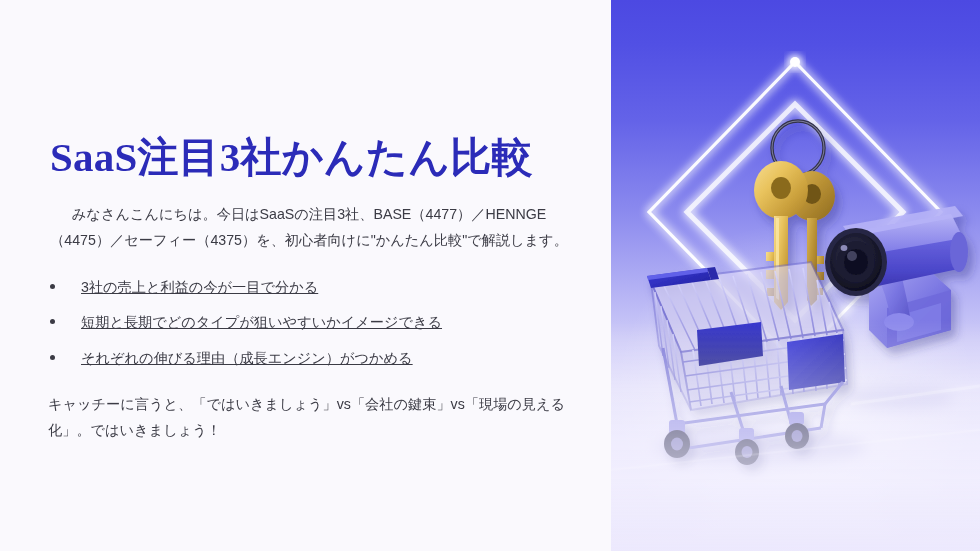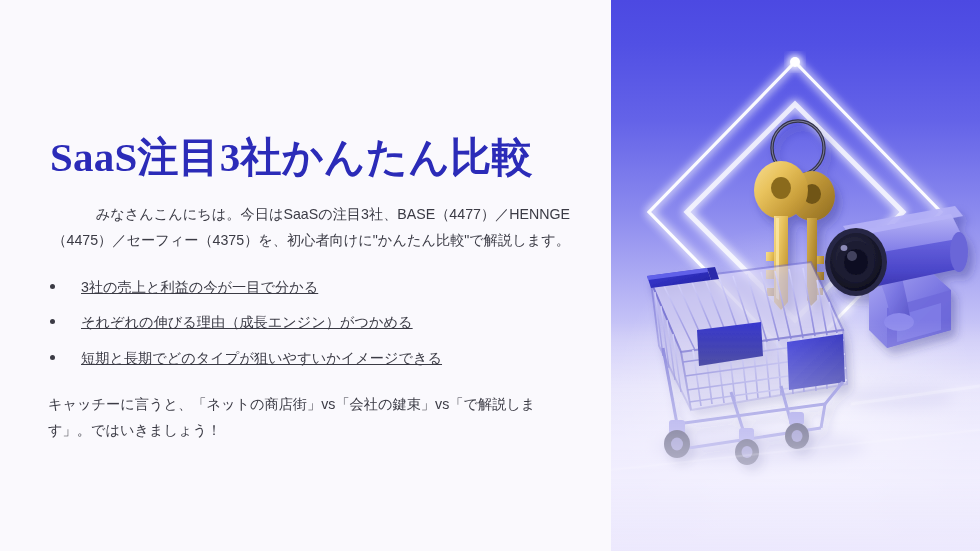--- a/index.html
+++ b/index.html
@@ -43,21 +43,21 @@
   }
 
   .lead-para {
     position: absolute;
     left: 48px;
     top: 188px;
     width: 522px;
     font-size: 14.2px;
     line-height: 1.82;
     color: #3b3b45;
-    text-align: right;
+    text-align: center;
   }
 
   .bullet-list {
     position: absolute;
     left: 48px;
     top: 277px;
     width: 530px;
     margin: 0;
     padding: 0;
     list-style: none;
@@ -149,29 +149,29 @@
 
     <p class="lead-para">みなさんこんにちは。今日はSaaSの注目3社、BASE（4477）／HENNGE（4475）／セーフィー（4375）を、初心者向けに"かんたん比較"で解説します。</p>
 
     <ul class="bullet-list">
       <li>
         <span class="bullet-dot"></span>
         <span>3社の売上と利益の今が一目で分かる</span>
       </li>
       <li>
         <span class="bullet-dot"></span>
-        <span>それぞれの伸びる理由（成長エンジン）がつかめる</span>
+        <span>短期と長期でどのタイプが狙いやすいかイメージできる</span>
       </li>
       <li>
         <span class="bullet-dot"></span>
-        <span>短期と長期でどのタイプが狙いやすいかイメージできる</span>
+        <span>それぞれの伸びる理由（成長エンジン）がつかめる</span>
       </li>
     </ul>
 
-    <p class="closing-para">キャッチーに言うと、「ネットの商店街」vs「会社の鍵束」vs「で解説します」。ではいきましょう！</p>
+    <p class="closing-para">キャッチーに言うと、「ではいきましょう」vs「会社の鍵束」vs「現場の見える化」。ではいきましょう！</p>
   </div>
 
   <div class="image-panel">
     <div class="panel-sheen"></div>
 
     <div class="scene">
       <svg viewBox="0 0 369 551" preserveAspectRatio="xMidYMid slice">
         <defs>
           <linearGradient id="goldG" x1="0" y1="0" x2="1" y2="1">
             <stop offset="0%" stop-color="#f6dc92"></stop>

